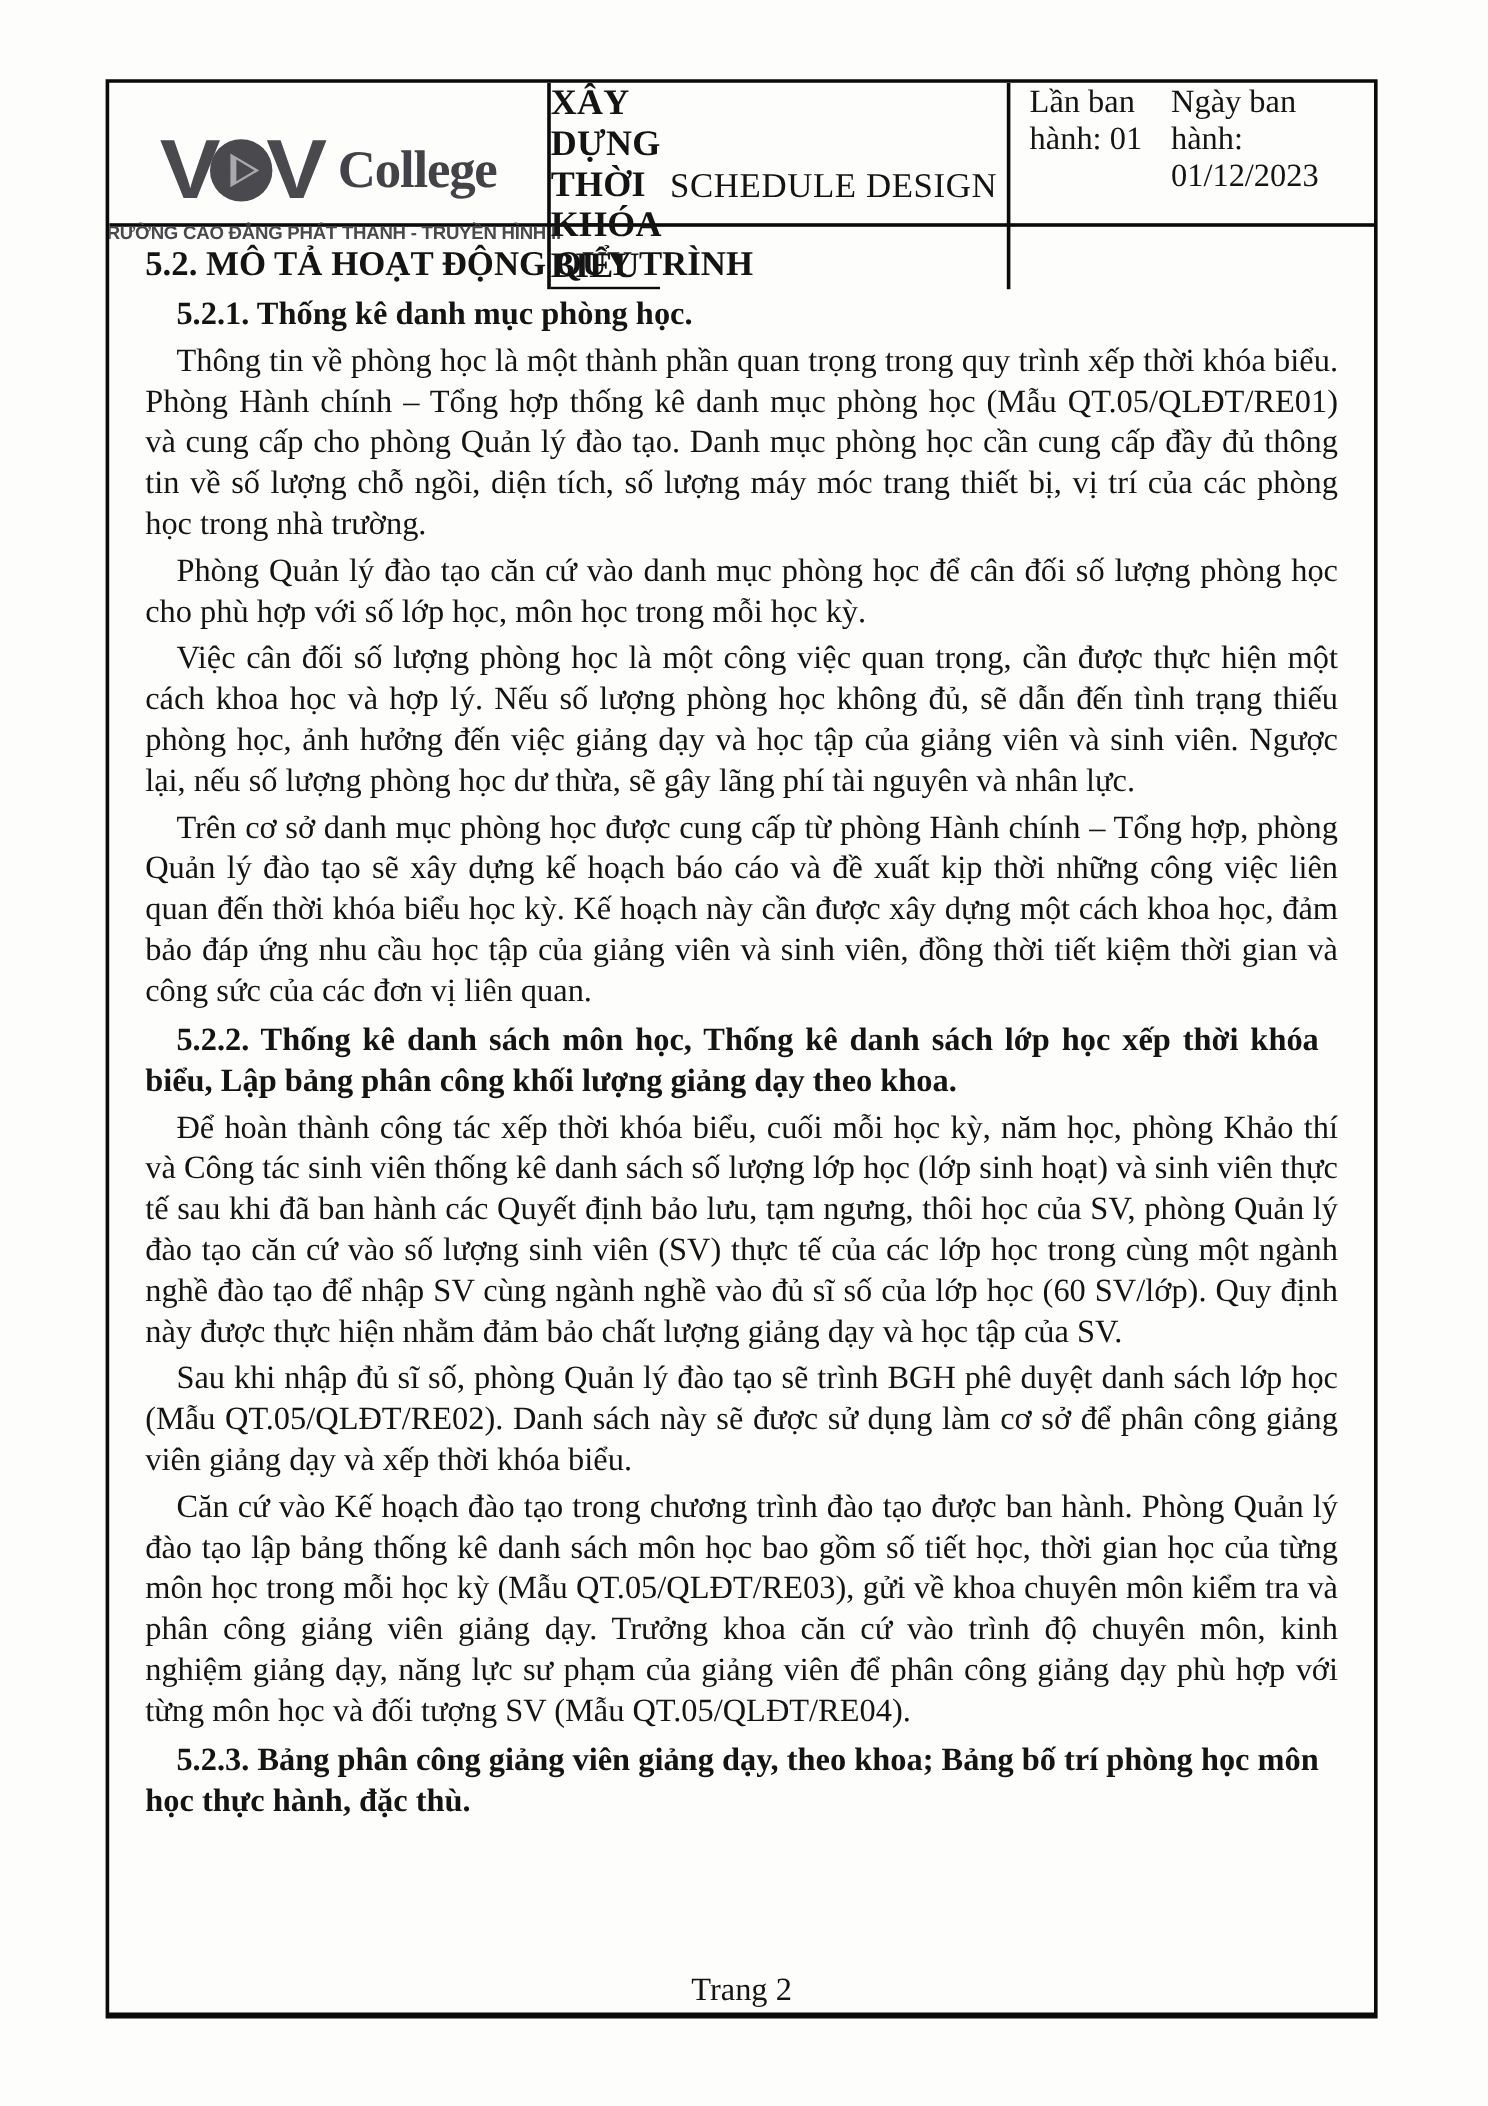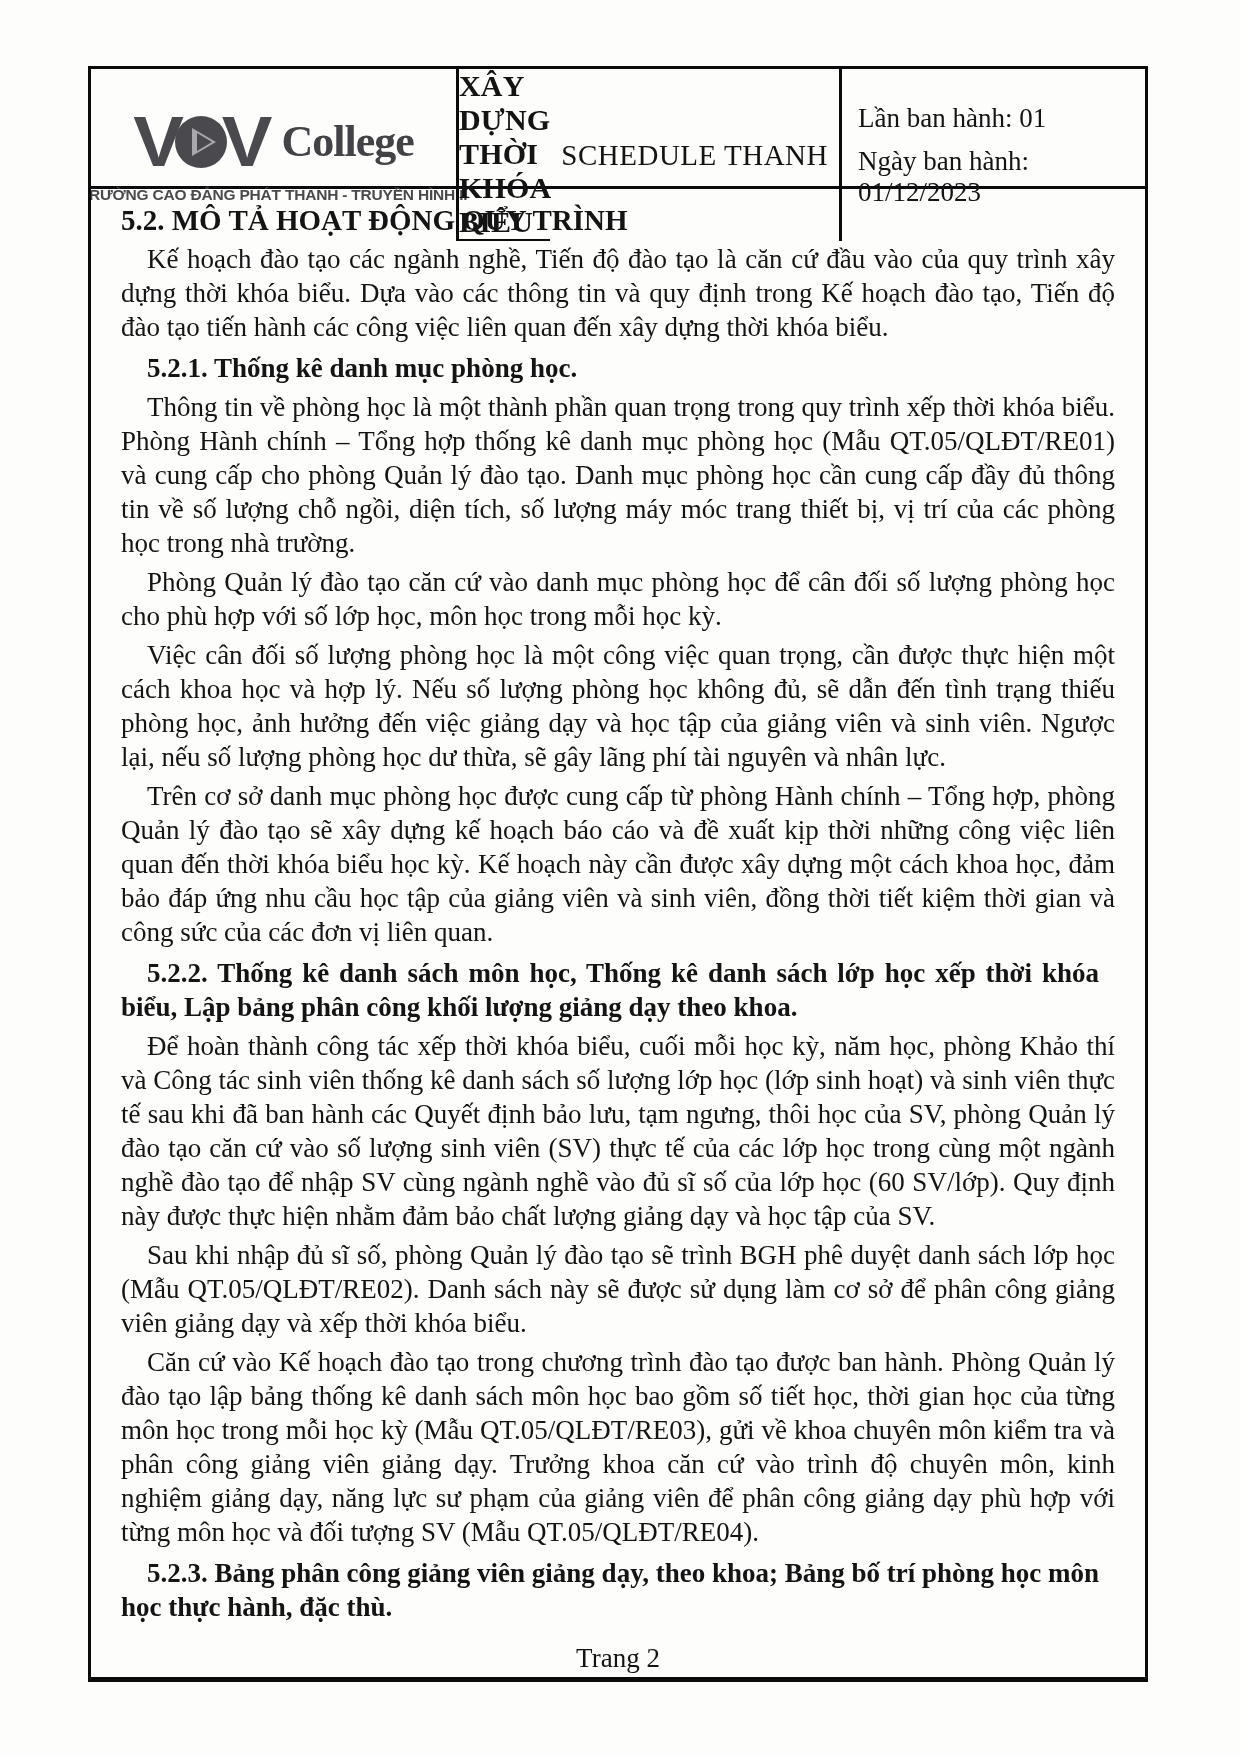--- a/index.html
+++ b/index.html
@@ -89,21 +89,21 @@
     display: flex; align-items: center; justify-content: center;
     font-weight: bold; font-size: 30px; letter-spacing: 0.2px;
     box-sizing: border-box;
   }
   .hdr-mid-bot {
     flex: 1 1 auto;
     display: flex; align-items: center; justify-content: center;
     font-size: 29px; letter-spacing: 0.5px;
   }
   .hdr-right {
-    display: flex; flex-direction: column; justify-content: center;
+    display: flex; flex-direction: row; justify-content: center;
     gap: 12px; padding-left: 16px; font-size: 27px;
   }
 
   
   .doc-body {
     padding: 8px 30px 0 30px;
     font-size: 27px;
     line-height: 34px;
     text-align: justify;
   }
@@ -132,32 +132,31 @@
             <span class="play-tri"></span>
           </span>
           <span class="logo-letter">V</span>
           <span class="logo-college">College</span>
         </div>
         <div class="logo-subtitle">TRƯỜNG CAO ĐẲNG PHÁT THANH - TRUYỀN HÌNH II</div>
       </div>
 
       <div class="hdr-cell hdr-mid">
         <div class="hdr-mid-top">XÂY DỰNG THỜI KHÓA BIỂU</div>
-        <div class="hdr-mid-bot">SCHEDULE THANH</div>
+        <div class="hdr-mid-bot">SCHEDULE DESIGN</div>
       </div>
 
       <div class="hdr-cell hdr-right">
         <div>Lần ban hành: 01</div>
         <div>Ngày ban hành: 01/12/2023</div>
       </div>
     </div>
 
     <div class="doc-body">
       <div class="blk h-main">5.2. MÔ TẢ HOẠT ĐỘNG QUY TRÌNH</div>
-      <div class="blk para">Kế hoạch đào tạo các ngành nghề, Tiến độ đào tạo là căn cứ đầu vào của quy trình xây dựng thời khóa biểu. Dựa vào các thông tin và quy định trong Kế hoạch đào tạo, Tiến độ đào tạo tiến hành các công việc liên quan đến xây dựng thời khóa biểu.</div>
       <div class="blk h-sub">5.2.1. Thống kê danh mục phòng học.</div>
       <div class="blk para">Thông tin về phòng học là một thành phần quan trọng trong quy trình xếp thời khóa biểu. Phòng Hành chính – Tổng hợp thống kê danh mục phòng học (Mẫu QT.05/QLĐT/RE01) và cung cấp cho phòng Quản lý đào tạo. Danh mục phòng học cần cung cấp đầy đủ thông tin về số lượng chỗ ngồi, diện tích, số lượng máy móc trang thiết bị, vị trí của các phòng học trong nhà trường.</div>
       <div class="blk para">Phòng Quản lý đào tạo căn cứ vào danh mục phòng học để cân đối số lượng phòng học cho phù hợp với số lớp học, môn học trong mỗi học kỳ.</div>
       <div class="blk para">Việc cân đối số lượng phòng học là một công việc quan trọng, cần được thực hiện một cách khoa học và hợp lý. Nếu số lượng phòng học không đủ, sẽ dẫn đến tình trạng thiếu phòng học, ảnh hưởng đến việc giảng dạy và học tập của giảng viên và sinh viên. Ngược lại, nếu số lượng phòng học dư thừa, sẽ gây lãng phí tài nguyên và nhân lực.</div>
       <div class="blk para">Trên cơ sở danh mục phòng học được cung cấp từ phòng Hành chính – Tổng hợp, phòng Quản lý đào tạo sẽ xây dựng kế hoạch báo cáo và đề xuất kịp thời những công việc liên quan đến thời khóa biểu học kỳ. Kế hoạch này cần được xây dựng một cách khoa học, đảm bảo đáp ứng nhu cầu học tập của giảng viên và sinh viên, đồng thời tiết kiệm thời gian và công sức của các đơn vị liên quan.</div>
       <div class="blk h-sub">5.2.2. Thống kê danh sách môn học, Thống kê danh sách lớp học xếp thời khóa biểu, Lập bảng phân công khối lượng giảng dạy theo khoa.</div>
       <div class="blk para">Để hoàn thành công tác xếp thời khóa biểu, cuối mỗi học kỳ, năm học, phòng Khảo thí và Công tác sinh viên thống kê danh sách số lượng lớp học (lớp sinh hoạt) và sinh viên thực tế sau khi đã ban hành các Quyết định bảo lưu, tạm ngưng, thôi học của SV, phòng Quản lý đào tạo căn cứ vào số lượng sinh viên (SV) thực tế của các lớp học trong cùng một ngành nghề đào tạo để nhập SV cùng ngành nghề vào đủ sĩ số của lớp học (60 SV/lớp). Quy định này được thực hiện nhằm đảm bảo chất lượng giảng dạy và học tập của SV.</div>
       <div class="blk para">Sau khi nhập đủ sĩ số, phòng Quản lý đào tạo sẽ trình BGH phê duyệt danh sách lớp học (Mẫu QT.05/QLĐT/RE02). Danh sách này sẽ được sử dụng làm cơ sở để phân công giảng viên giảng dạy và xếp thời khóa biểu.</div>
       <div class="blk para">Căn cứ vào Kế hoạch đào tạo trong chương trình đào tạo được ban hành. Phòng Quản lý đào tạo lập bảng thống kê danh sách môn học bao gồm số tiết học, thời gian học của từng môn học trong mỗi học kỳ (Mẫu QT.05/QLĐT/RE03), gửi về khoa chuyên môn kiểm tra và phân công giảng viên giảng dạy. Trưởng khoa căn cứ vào trình độ chuyên môn, kinh nghiệm giảng dạy, năng lực sư phạm của giảng viên để phân công giảng dạy phù hợp với từng môn học và đối tượng SV (Mẫu QT.05/QLĐT/RE04).</div>
       <div class="blk h-sub">5.2.3.  Bảng phân công giảng viên giảng dạy, theo khoa; Bảng bố trí phòng học môn học thực hành, đặc thù.</div>

